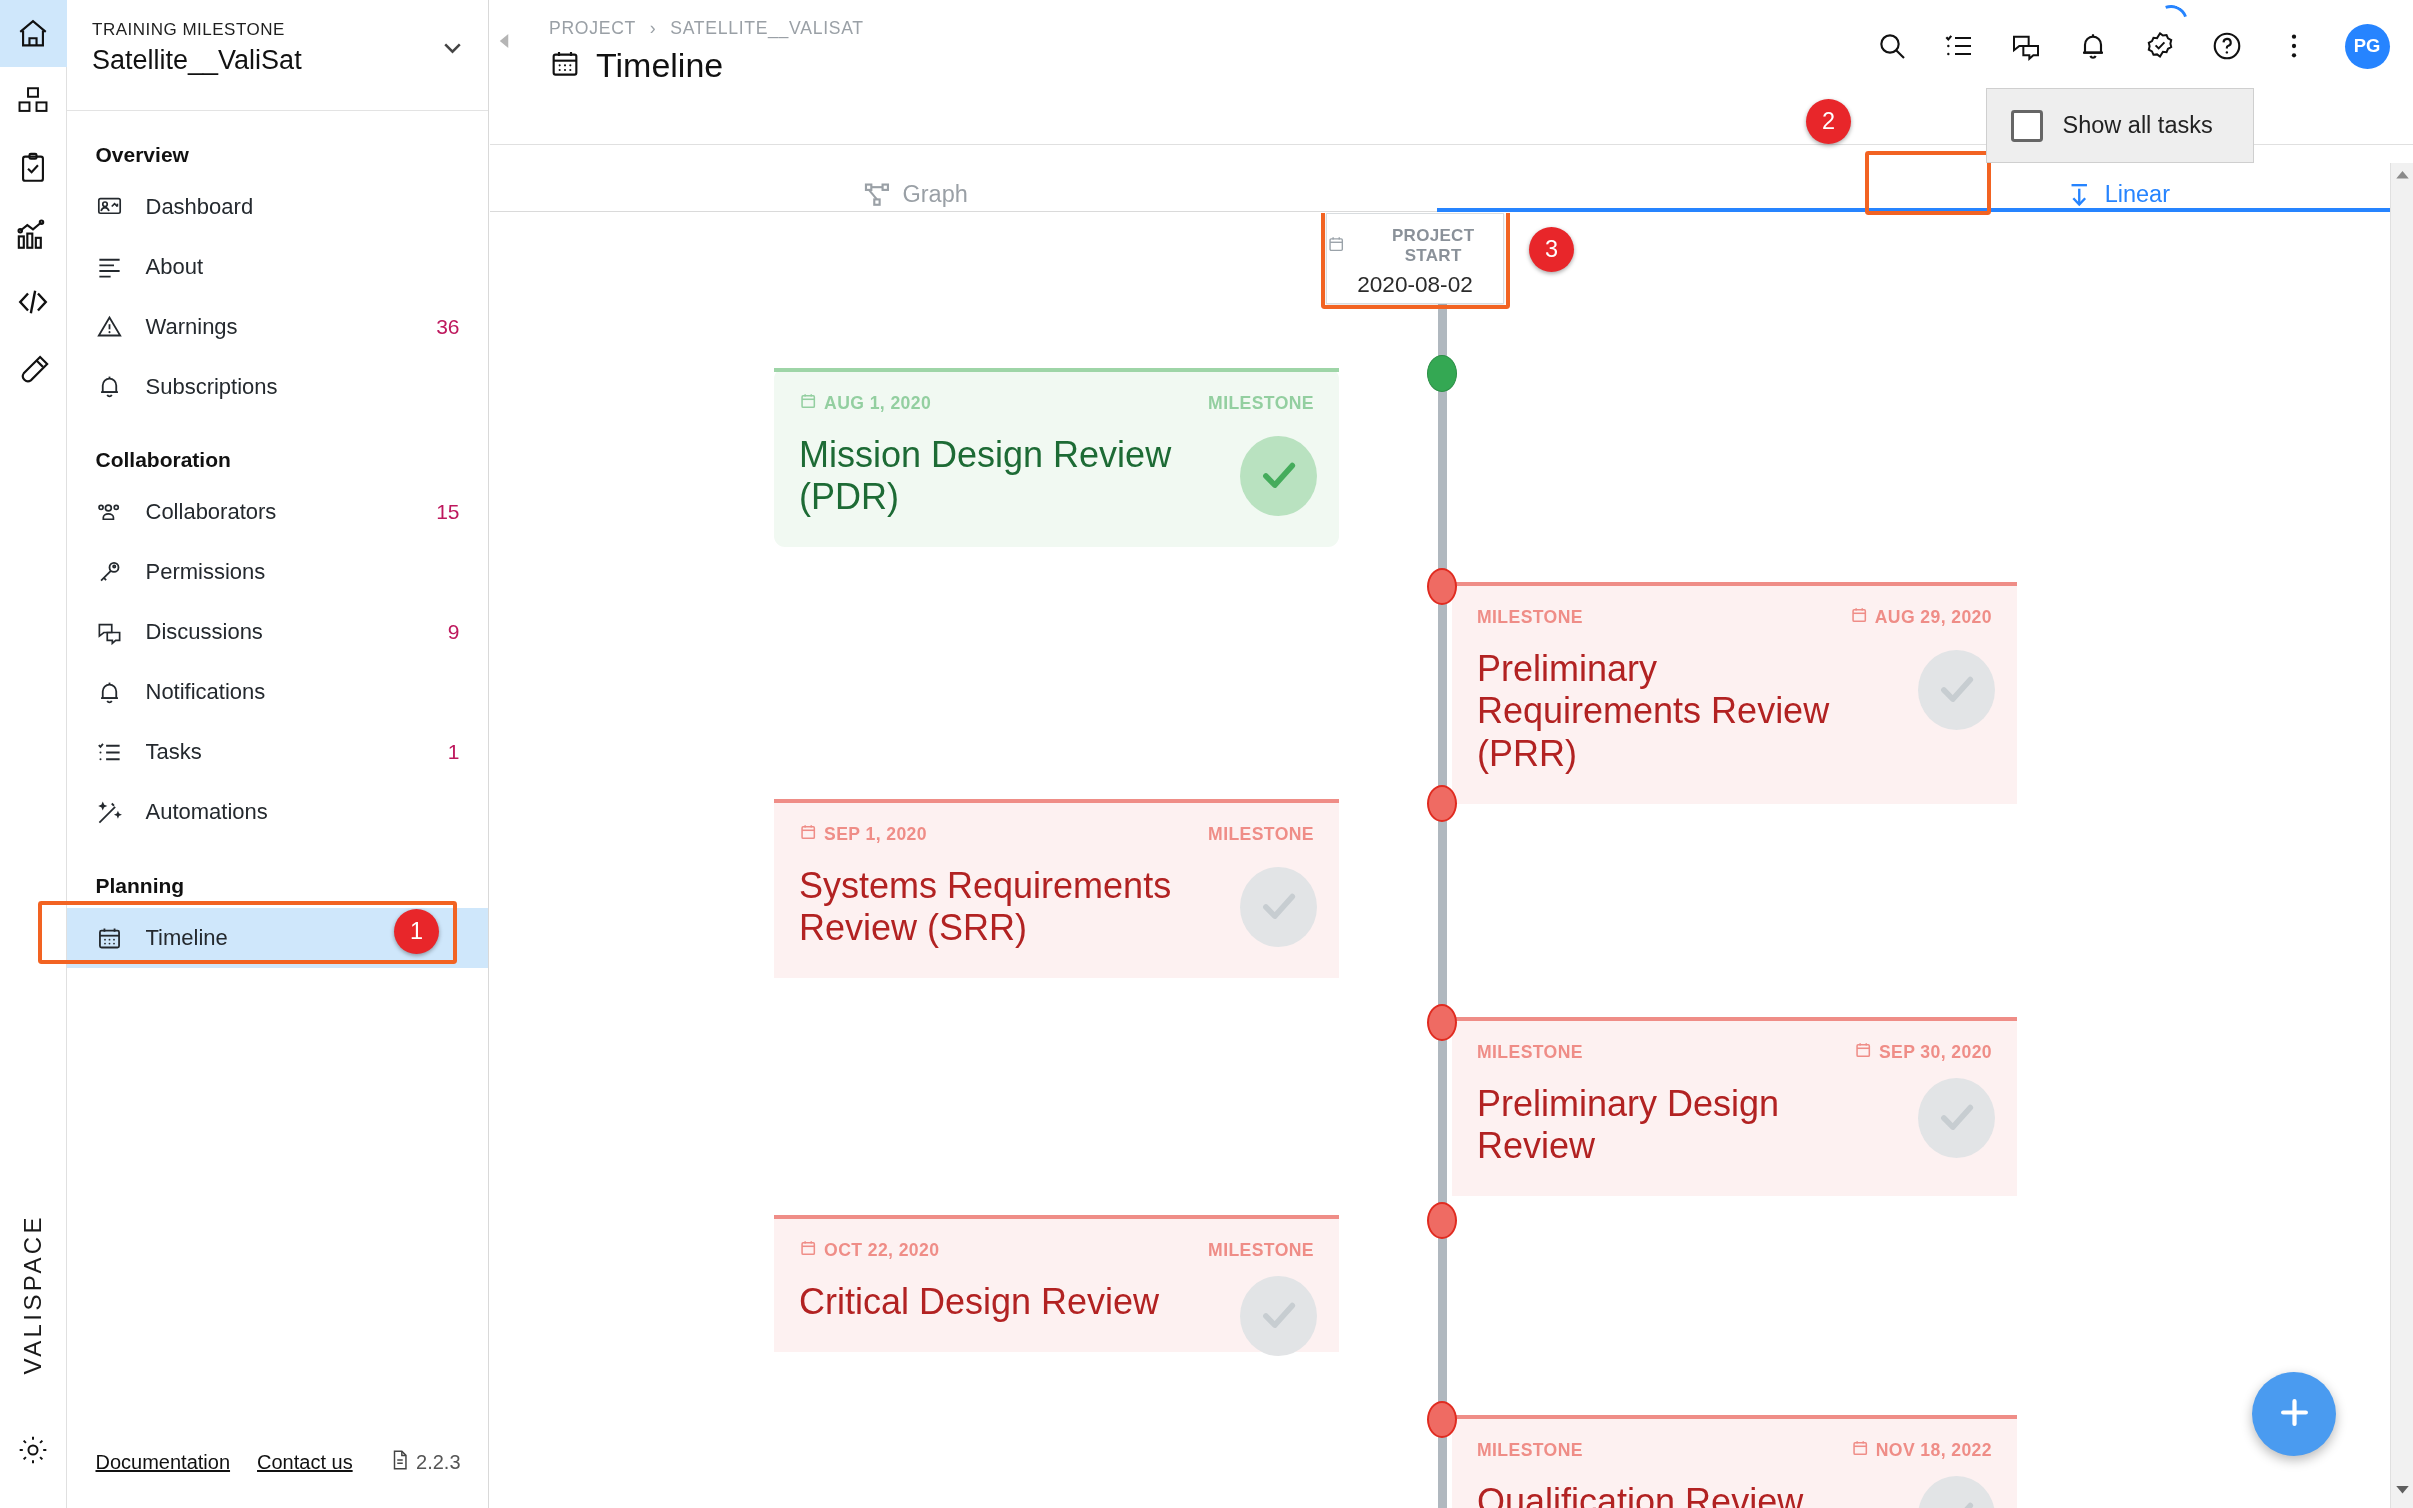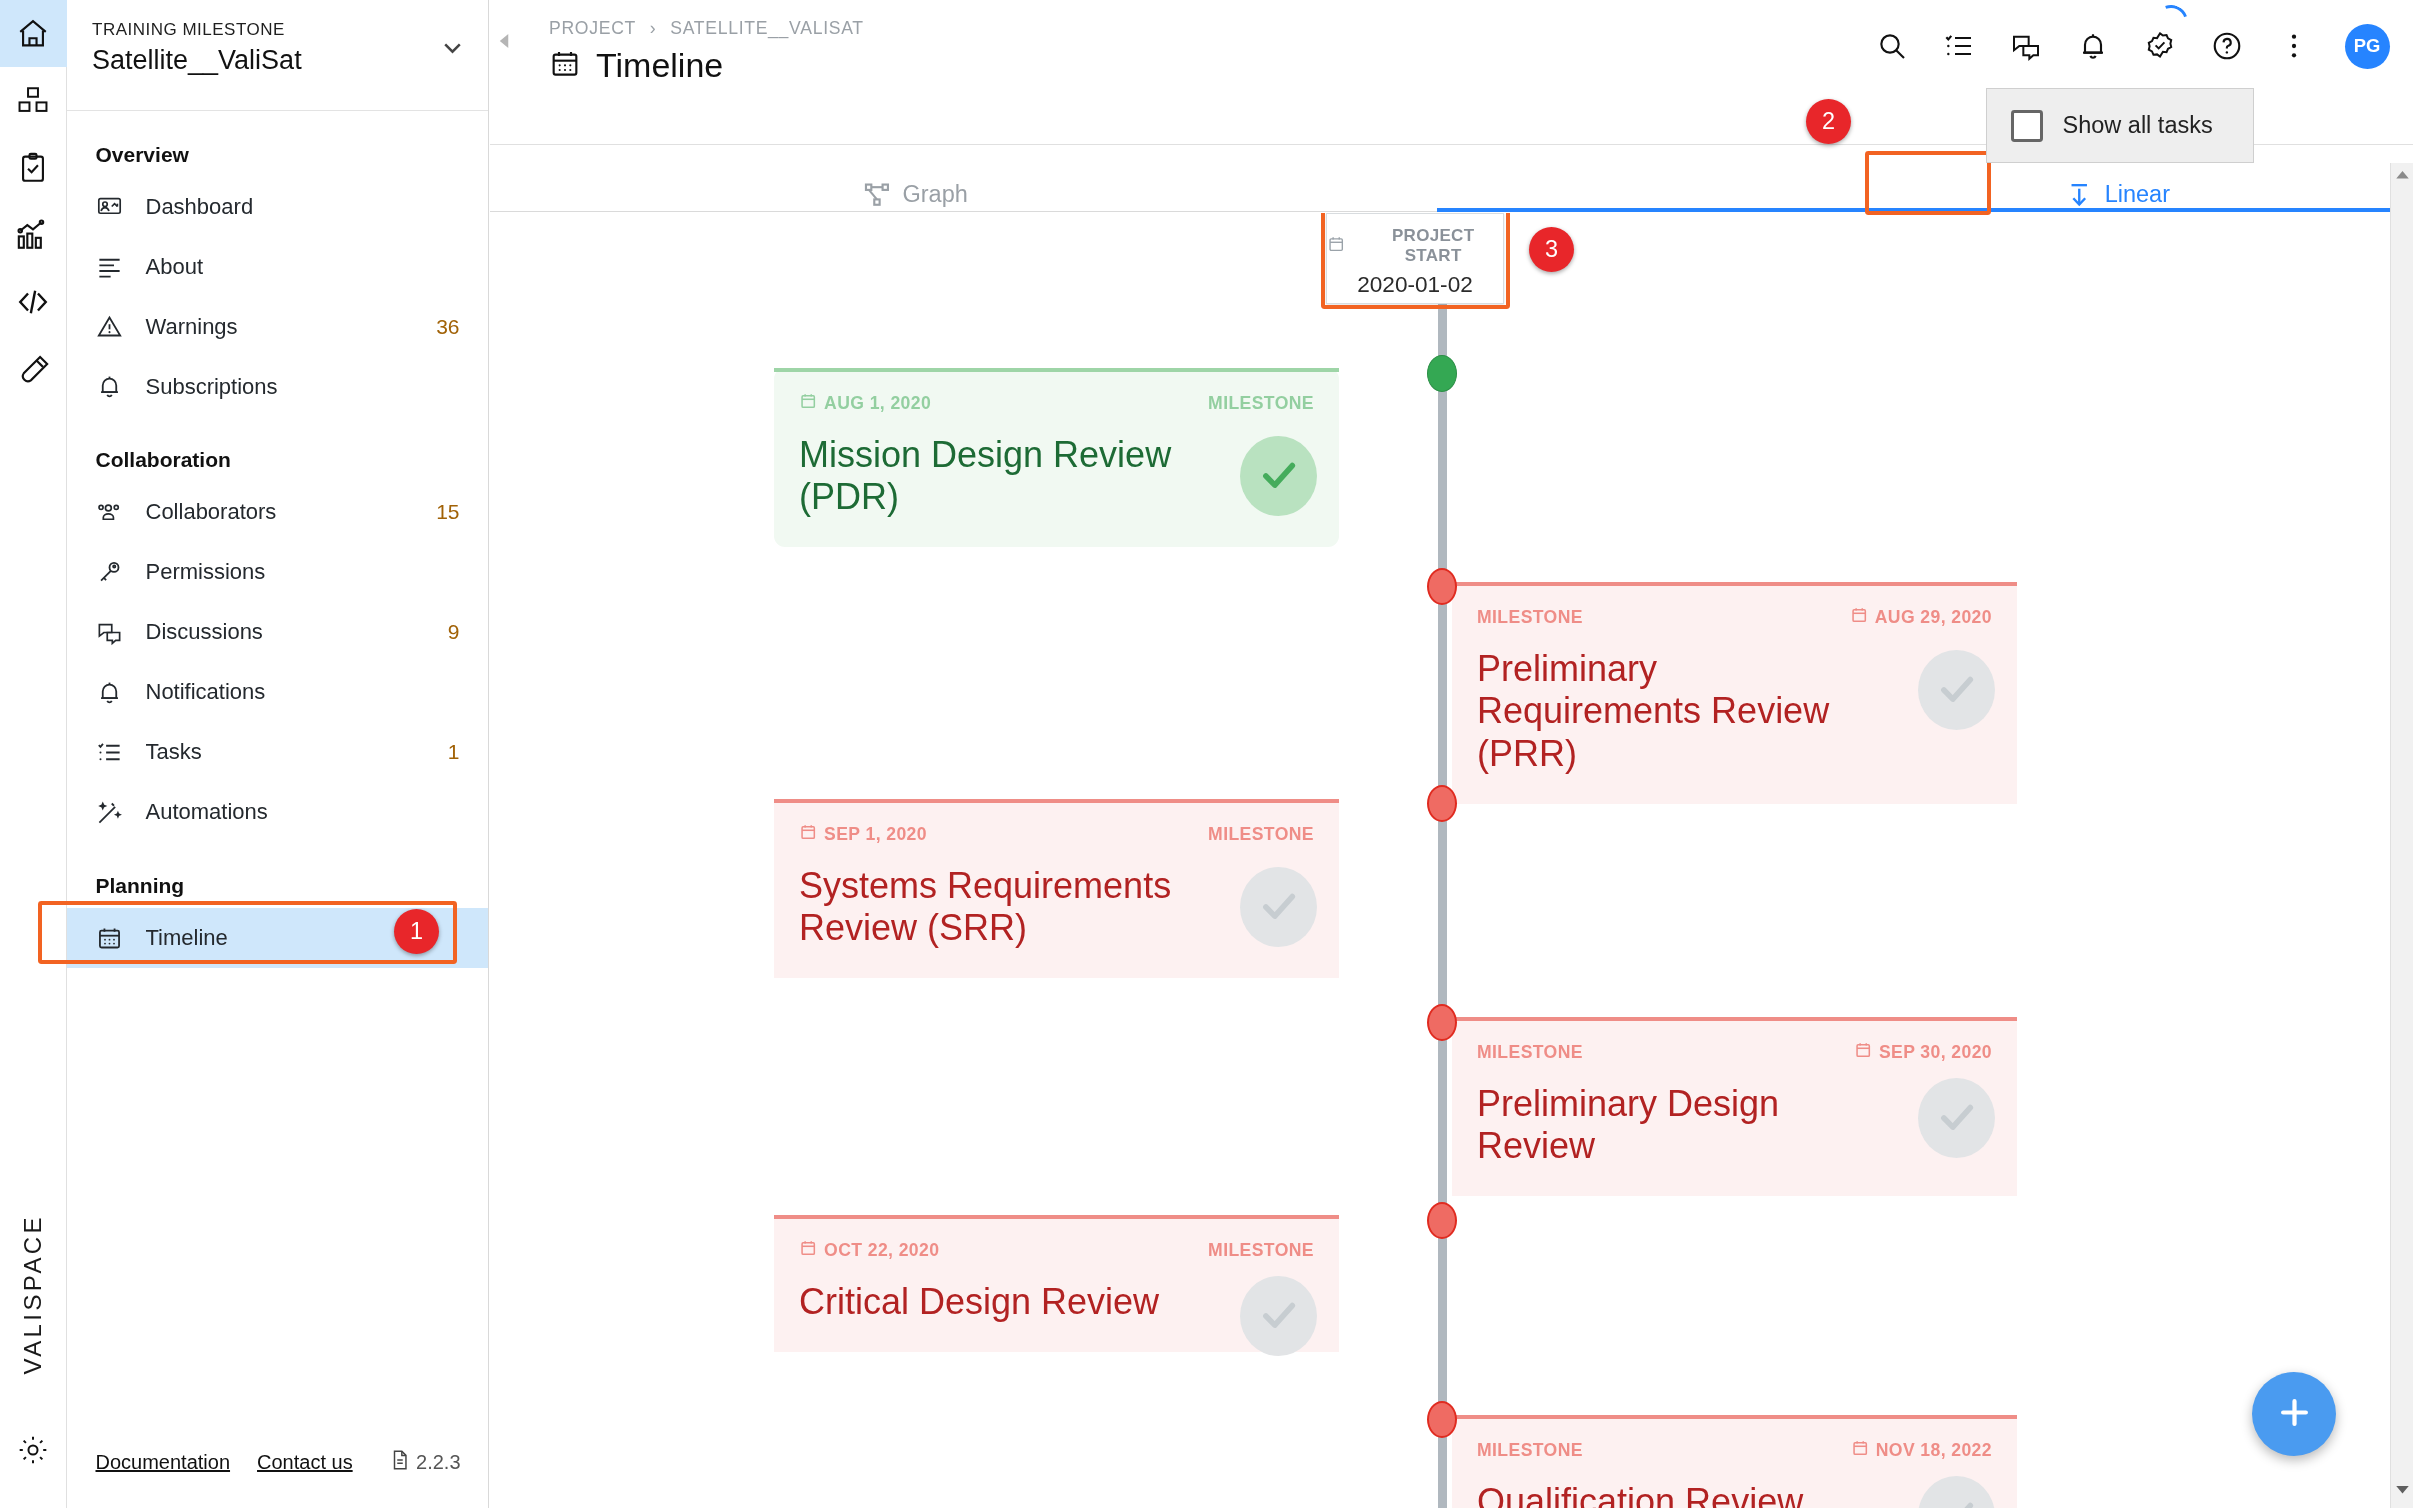--- a/index.html
+++ b/index.html
@@ -55,21 +55,21 @@
     padding: 6.7px 0 10px 28.5px;
   }
   .nav-item {
     height: 60px; display: flex; align-items: center;
     padding: 0 28.5px 0 28.5px; position: relative;
   }
   .nav-item .ic { width: 35px; display:flex; align-items:center; }
   .nav-item .ic svg { width: 27px; height: 27px; display:block; }
   .nav-label { font-size: 22px; color: #24292e; margin-left: 15px; }
   .nav-count {
-    position: absolute; right: 28.5px; font-size: 21px; color: #a16207;
+    position: absolute; right: 28.5px; font-size: 21px; color: #be185d;
   }
   .nav-item.selected {
     background: #cfe7fb;
   }
   .hl-box {
     position: absolute; border: 4.2px solid #f26322; border-radius: 3.4px;
     pointer-events: none;
   }
   .badge {
     position: absolute;
@@ -633,21 +633,21 @@
       <div class="ps-top">
         <span>
           <svg viewBox="0 0 24 24" fill="none" stroke="#9aa2a9" stroke-width="1.8">
               <rect x="4" y="5" width="16" height="15" rx="1.4"></rect>
               <path d="M4 9.5h16"></path>
               <path d="M8 3v3M16 3v3"></path>
             </svg>
         </span>
         <span class="ps-label">PROJECT START</span>
       </div>
-      <div class="ps-date">2020-01-02</div>
+      <div class="ps-date">2020-08-02</div>
     </div>
 
     <div class="hl-box" style="left:831px; top:-5px; width:189px; height:101px;"></div>
     <div class="badge" style="left:1039px; top:14.2px;">3</div>
 
     <div class="node green" style="left:937px; top:142px;"></div>
     <div class="card green" style="left:849px; top:155px; transform: translateX(-565px);">
       <div class="rule"></div>
       <div class="body">
         <div class="meta">

